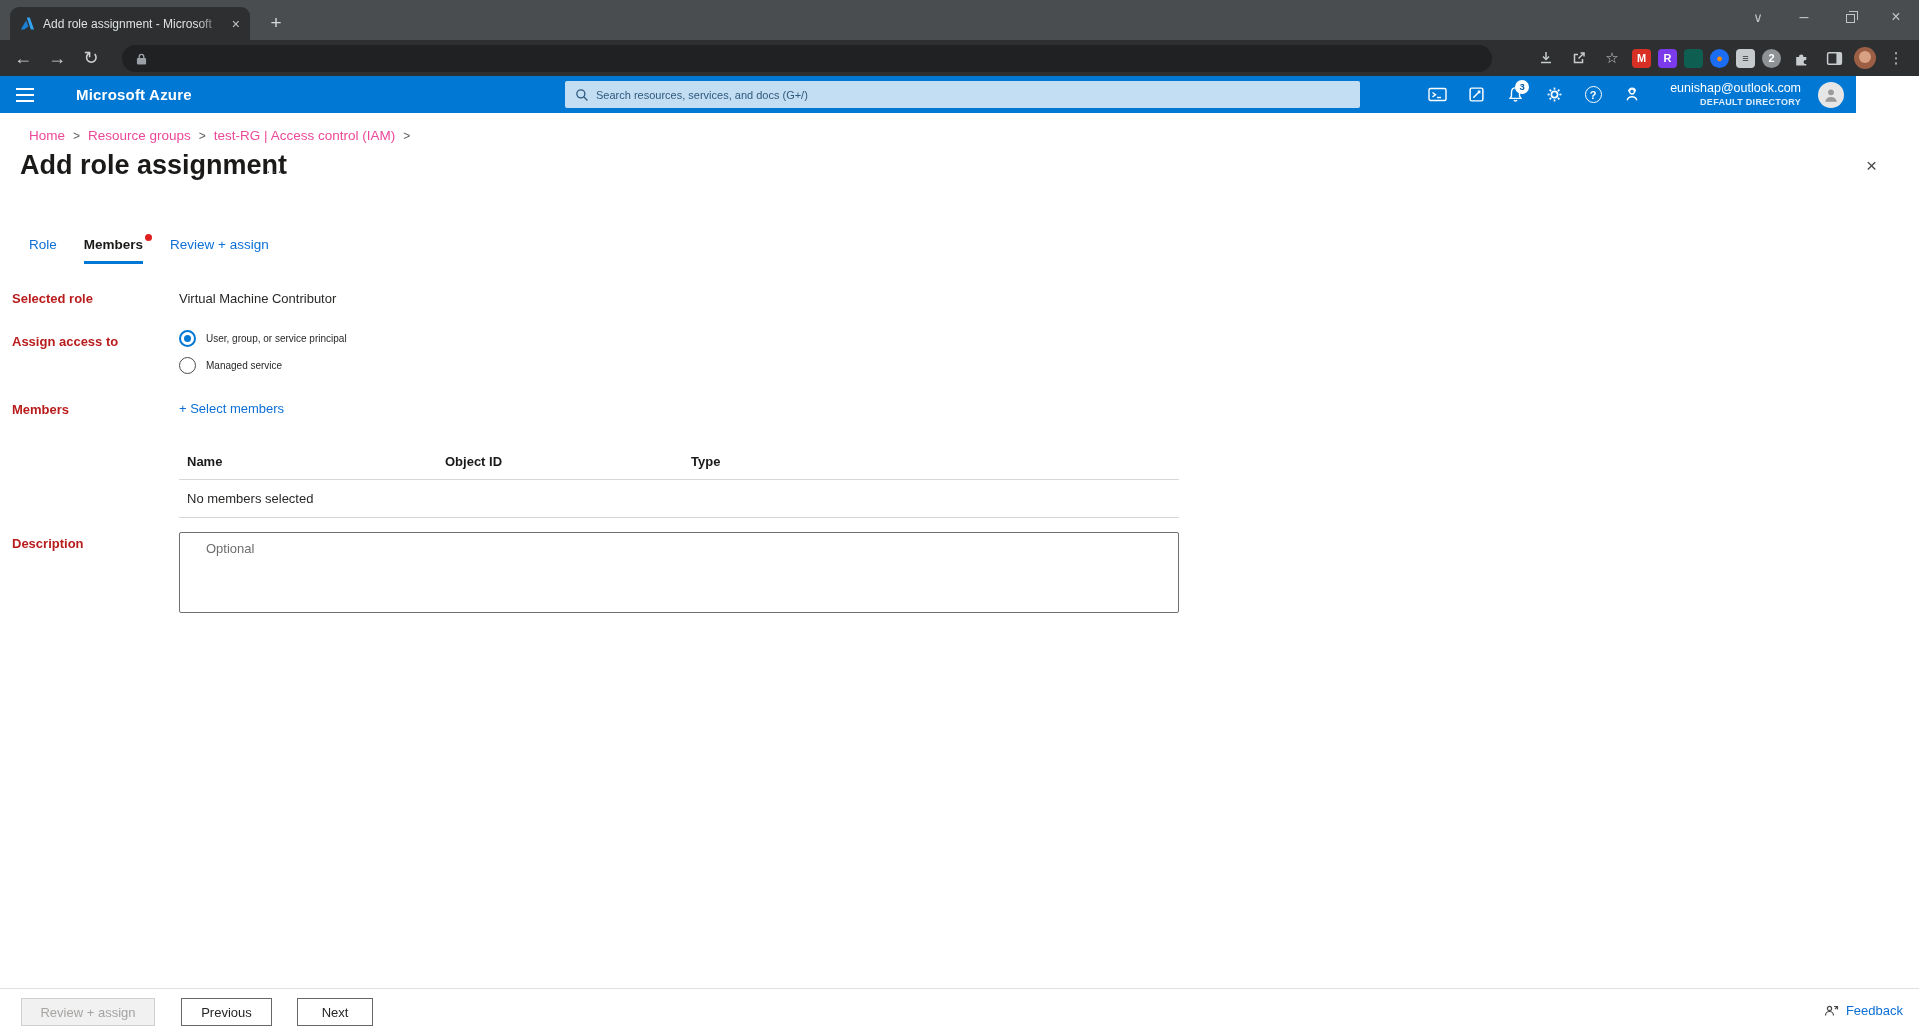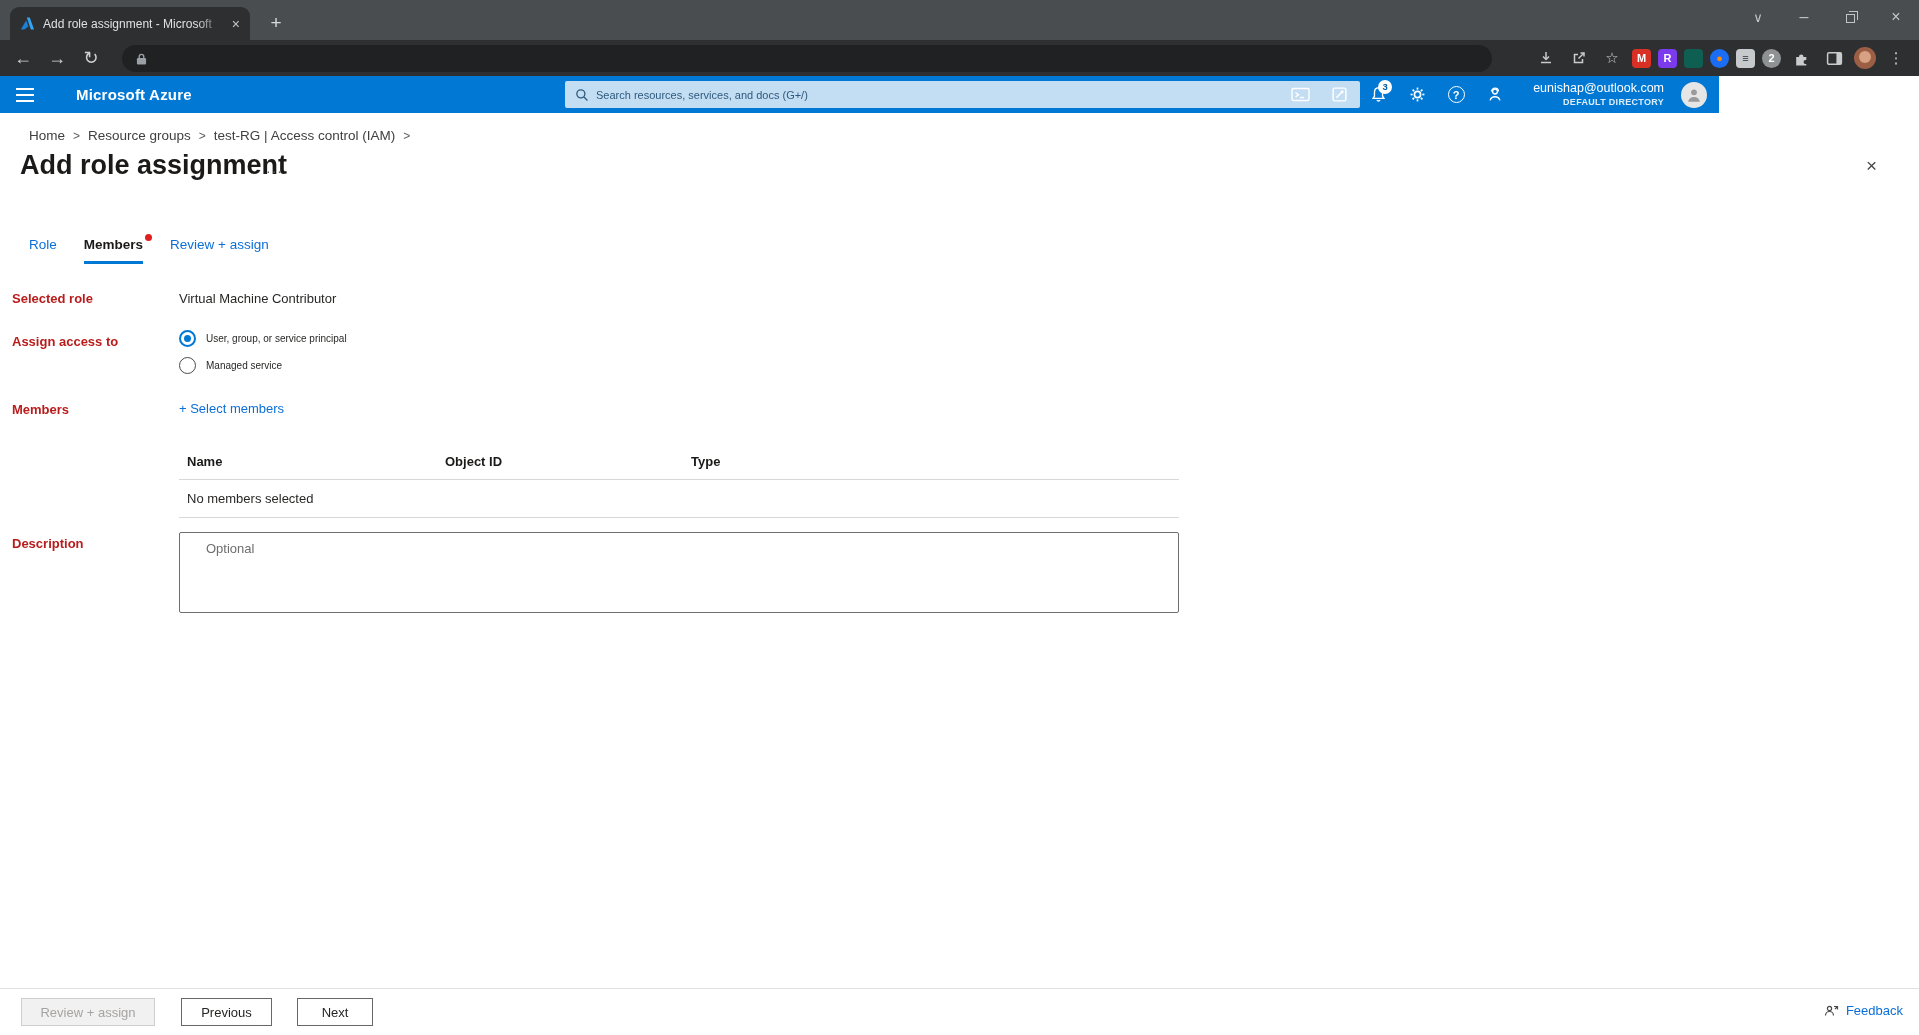--- a/index.html
+++ b/index.html
@@ -31,21 +31,21 @@
   .url-domain { color:#e8eaed; font-weight:bold; }
   .url-path { color:#9aa0a6; }
   .tb-icons { position:absolute; right:0; top:0; height:36px; display:flex; align-items:center; gap:7px; padding-right:10px; }
   .tbicon { width:26px; height:26px; display:flex; align-items:center; justify-content:center; color:#c9ccce; font-size:15px; }
   .ext { width:19px; height:19px; border-radius:4px; font-size:11px; font-weight:bold;
          display:flex; align-items:center; justify-content:center; }
   .avatar-browser { width:22px; height:22px; border-radius:50%; background:#9c5f46; overflow:hidden; position:relative; }
   .avatar-browser::after{ content:""; position:absolute; left:5px; top:4px; width:12px; height:12px; border-radius:50%; background:#d8a183;}
 
   
-  .azbar { position:absolute; left:0; top:76px; width:1719px; height:37px; background:#0078d4;
+  .azbar { position:absolute; left:0; top:76px; width:1856px; height:37px; background:#0078d4;
            display:flex; align-items:center; color:#fff; }
   .hamburger { margin-left:16px; width:36px; height:24px; display:flex; flex-direction:column; justify-content:center; gap:4px; }
   .hamburger i { display:block; width:18px; height:2px; background:#fff; }
   .azbrand { font-size:15px; font-weight:bold; margin-left:24px; letter-spacing:.2px; }
   .azsearch { position:absolute; left:565px; top:5px; width:795px; height:27px; background:#c3ddf3;
               border-radius:2px; display:flex; align-items:center; padding:0 10px; gap:7px; }
   .azsearch input { border:none; outline:none; background:transparent; flex:1; font-size:11px; color:#2f5a7d;
                     font-family:"Liberation Sans",sans-serif; }
   .azsearch input::placeholder { color:#2f5a7d; opacity:1; }
   .az-right { position:absolute; right:8px; top:0; height:37px; display:flex; align-items:center; gap:9px; }
@@ -57,21 +57,21 @@
                 display:flex; align-items:center; justify-content:center; }
   .acct { text-align:right; line-height:1.25; margin-left:14px; }
   .acct .email { font-size:12.5px; }
   .acct .dir { font-size:9px; color:#dcecf9; font-weight:bold; letter-spacing:.3px; }
   .az-avatar { width:26px; height:26px; border-radius:50%; background:#e6e6e6; margin:0 4px 0 8px;
                display:flex; align-items:center; justify-content:center; }
 
   
   .content { position:absolute; left:0; top:113px; width:1919px; bottom:0; background:#fff; }
   .crumbs { position:absolute; left:29px; top:15px; font-size:13.5px; display:flex; gap:8px; align-items:center; }
-  .crumbs a { color:#404040; text-decoration:none; }
+  .crumbs a { color:#ec4899; text-decoration:none; }
   .crumb-sep { color:#5f5e5d; font-size:12px; }
   .blade-title { position:absolute; left:20px; top:37px; font-size:27px; font-weight:bold; color:#1b1a19; }
   .overflow-btn { position:absolute; left:266px; top:50px; color:#5f5e5d; font-size:14px; letter-spacing:1px; }
   .blade-close { position:absolute; left:1866px; top:42px; color:#4a4a4a; font-size:19px; }
 
   .tabs { position:absolute; left:29px; top:124px; display:flex; gap:27px; font-size:13.5px; }
   .tabitem { color:#0b6fd6; padding-bottom:9px; position:relative; }
   .tabitem.active { color:#1b1a19; font-weight:bold; border-bottom:3px solid #0078d4; }
   .reddot { position:absolute; top:-3px; right:-9px; width:7px; height:7px; border-radius:50%; background:#e02020; }
 

